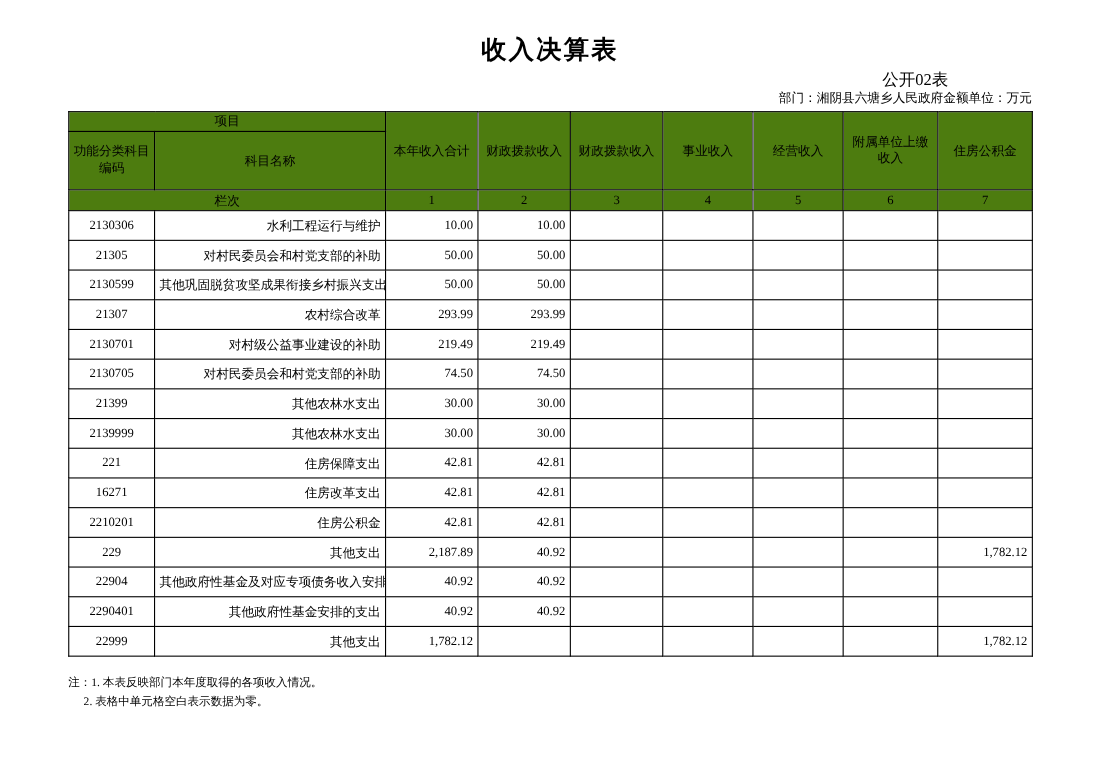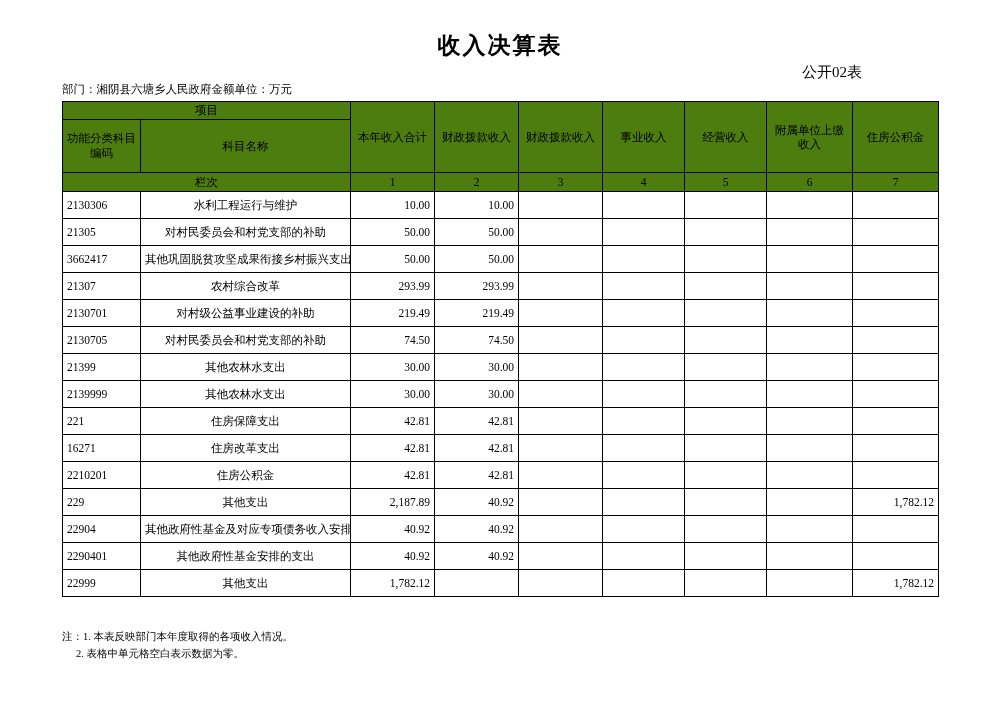--- a/index.html
+++ b/index.html
@@ -40,21 +40,21 @@
     font-family: "Liberation Serif", serif;
   }
   .meta-row {
     position: absolute;
     left: 62px;
     top: 82px;
     width: 876px;
     font-size: 11.5px;
     font-family: "Liberation Serif", serif;
     display: flex;
-    justify-content: flex-start;
+    justify-content: flex-end;
   }
   table.main {
     position: absolute;
     left: 62px;
     top: 101px;
     border-collapse: collapse;
     table-layout: fixed;
     width: 876px;
     font-family: "Liberation Serif", serif;
   }
@@ -77,27 +77,27 @@
   .hdr-main {
     height: 52px;
   }
   .hdr-num {
     height: 18px;
   }
   td.cell {
     height: 26px;
     vertical-align: middle;
   }
-  .c-center { }
-  .c-left   { text-align: center; padding-left: 6px; }
+  .c-center { text-align: center; }
+  .c-left   { text-align: right; padding-left: 6px; }
   .c-right  { text-align: right; padding-right: 6px; }
   .notes {
     position: absolute;
     left: 62px;
-    top: 628px;
+    top: 613px;
     font-size: 10.5px;
     font-family: "Liberation Serif", serif;
     line-height: 17px;
   }
   .notes div.n2 { padding-left: 14px; }
 </style>
 </head>
 <body>
 
 <div class="page">
@@ -166,21 +166,21 @@
           <td class="cell c-left">对村民委员会和村党支部的补助</td>
           <td class="cell c-right">50.00</td>
           <td class="cell c-right">50.00</td>
           <td class="cell c-right"></td>
           <td class="cell c-right"></td>
           <td class="cell c-right"></td>
           <td class="cell c-right"></td>
           <td class="cell c-right"></td>
         </tr>
         <tr>
-          <td class="cell c-center">3662417</td>
+          <td class="cell c-center">2130599</td>
           <td class="cell c-left">其他巩固脱贫攻坚成果衔接乡村振兴支出</td>
           <td class="cell c-right">50.00</td>
           <td class="cell c-right">50.00</td>
           <td class="cell c-right"></td>
           <td class="cell c-right"></td>
           <td class="cell c-right"></td>
           <td class="cell c-right"></td>
           <td class="cell c-right"></td>
         </tr>
         <tr>

